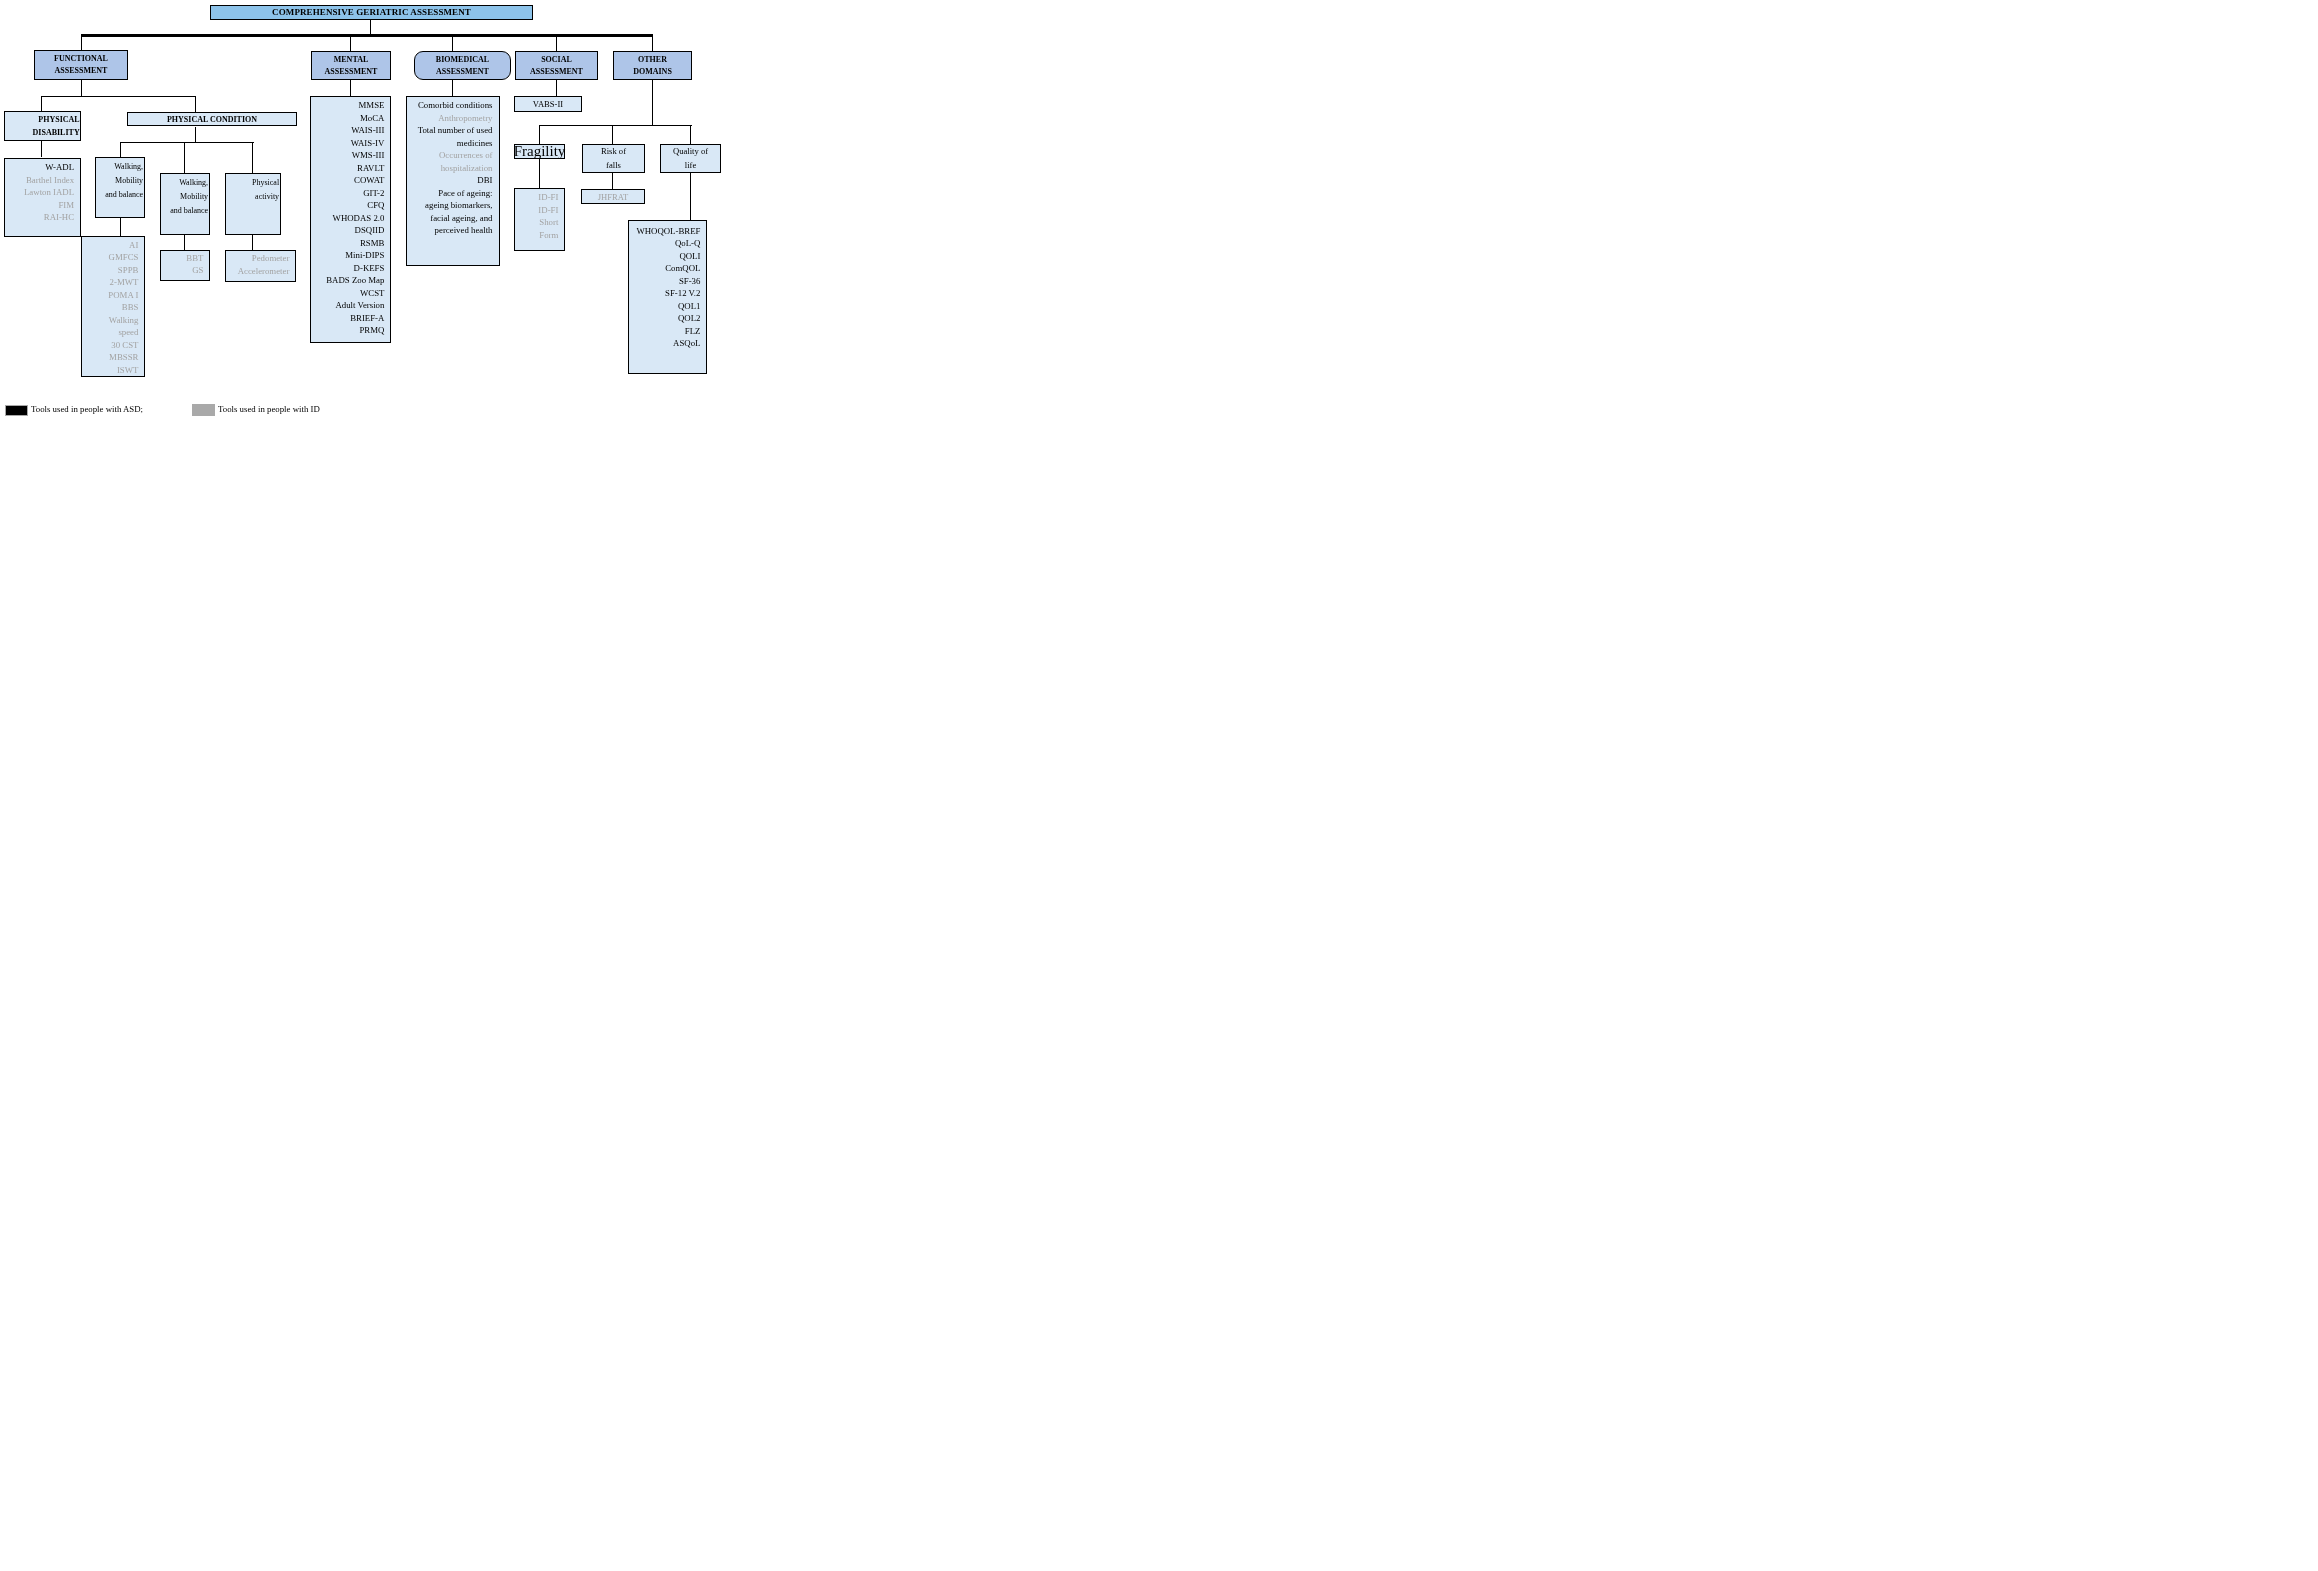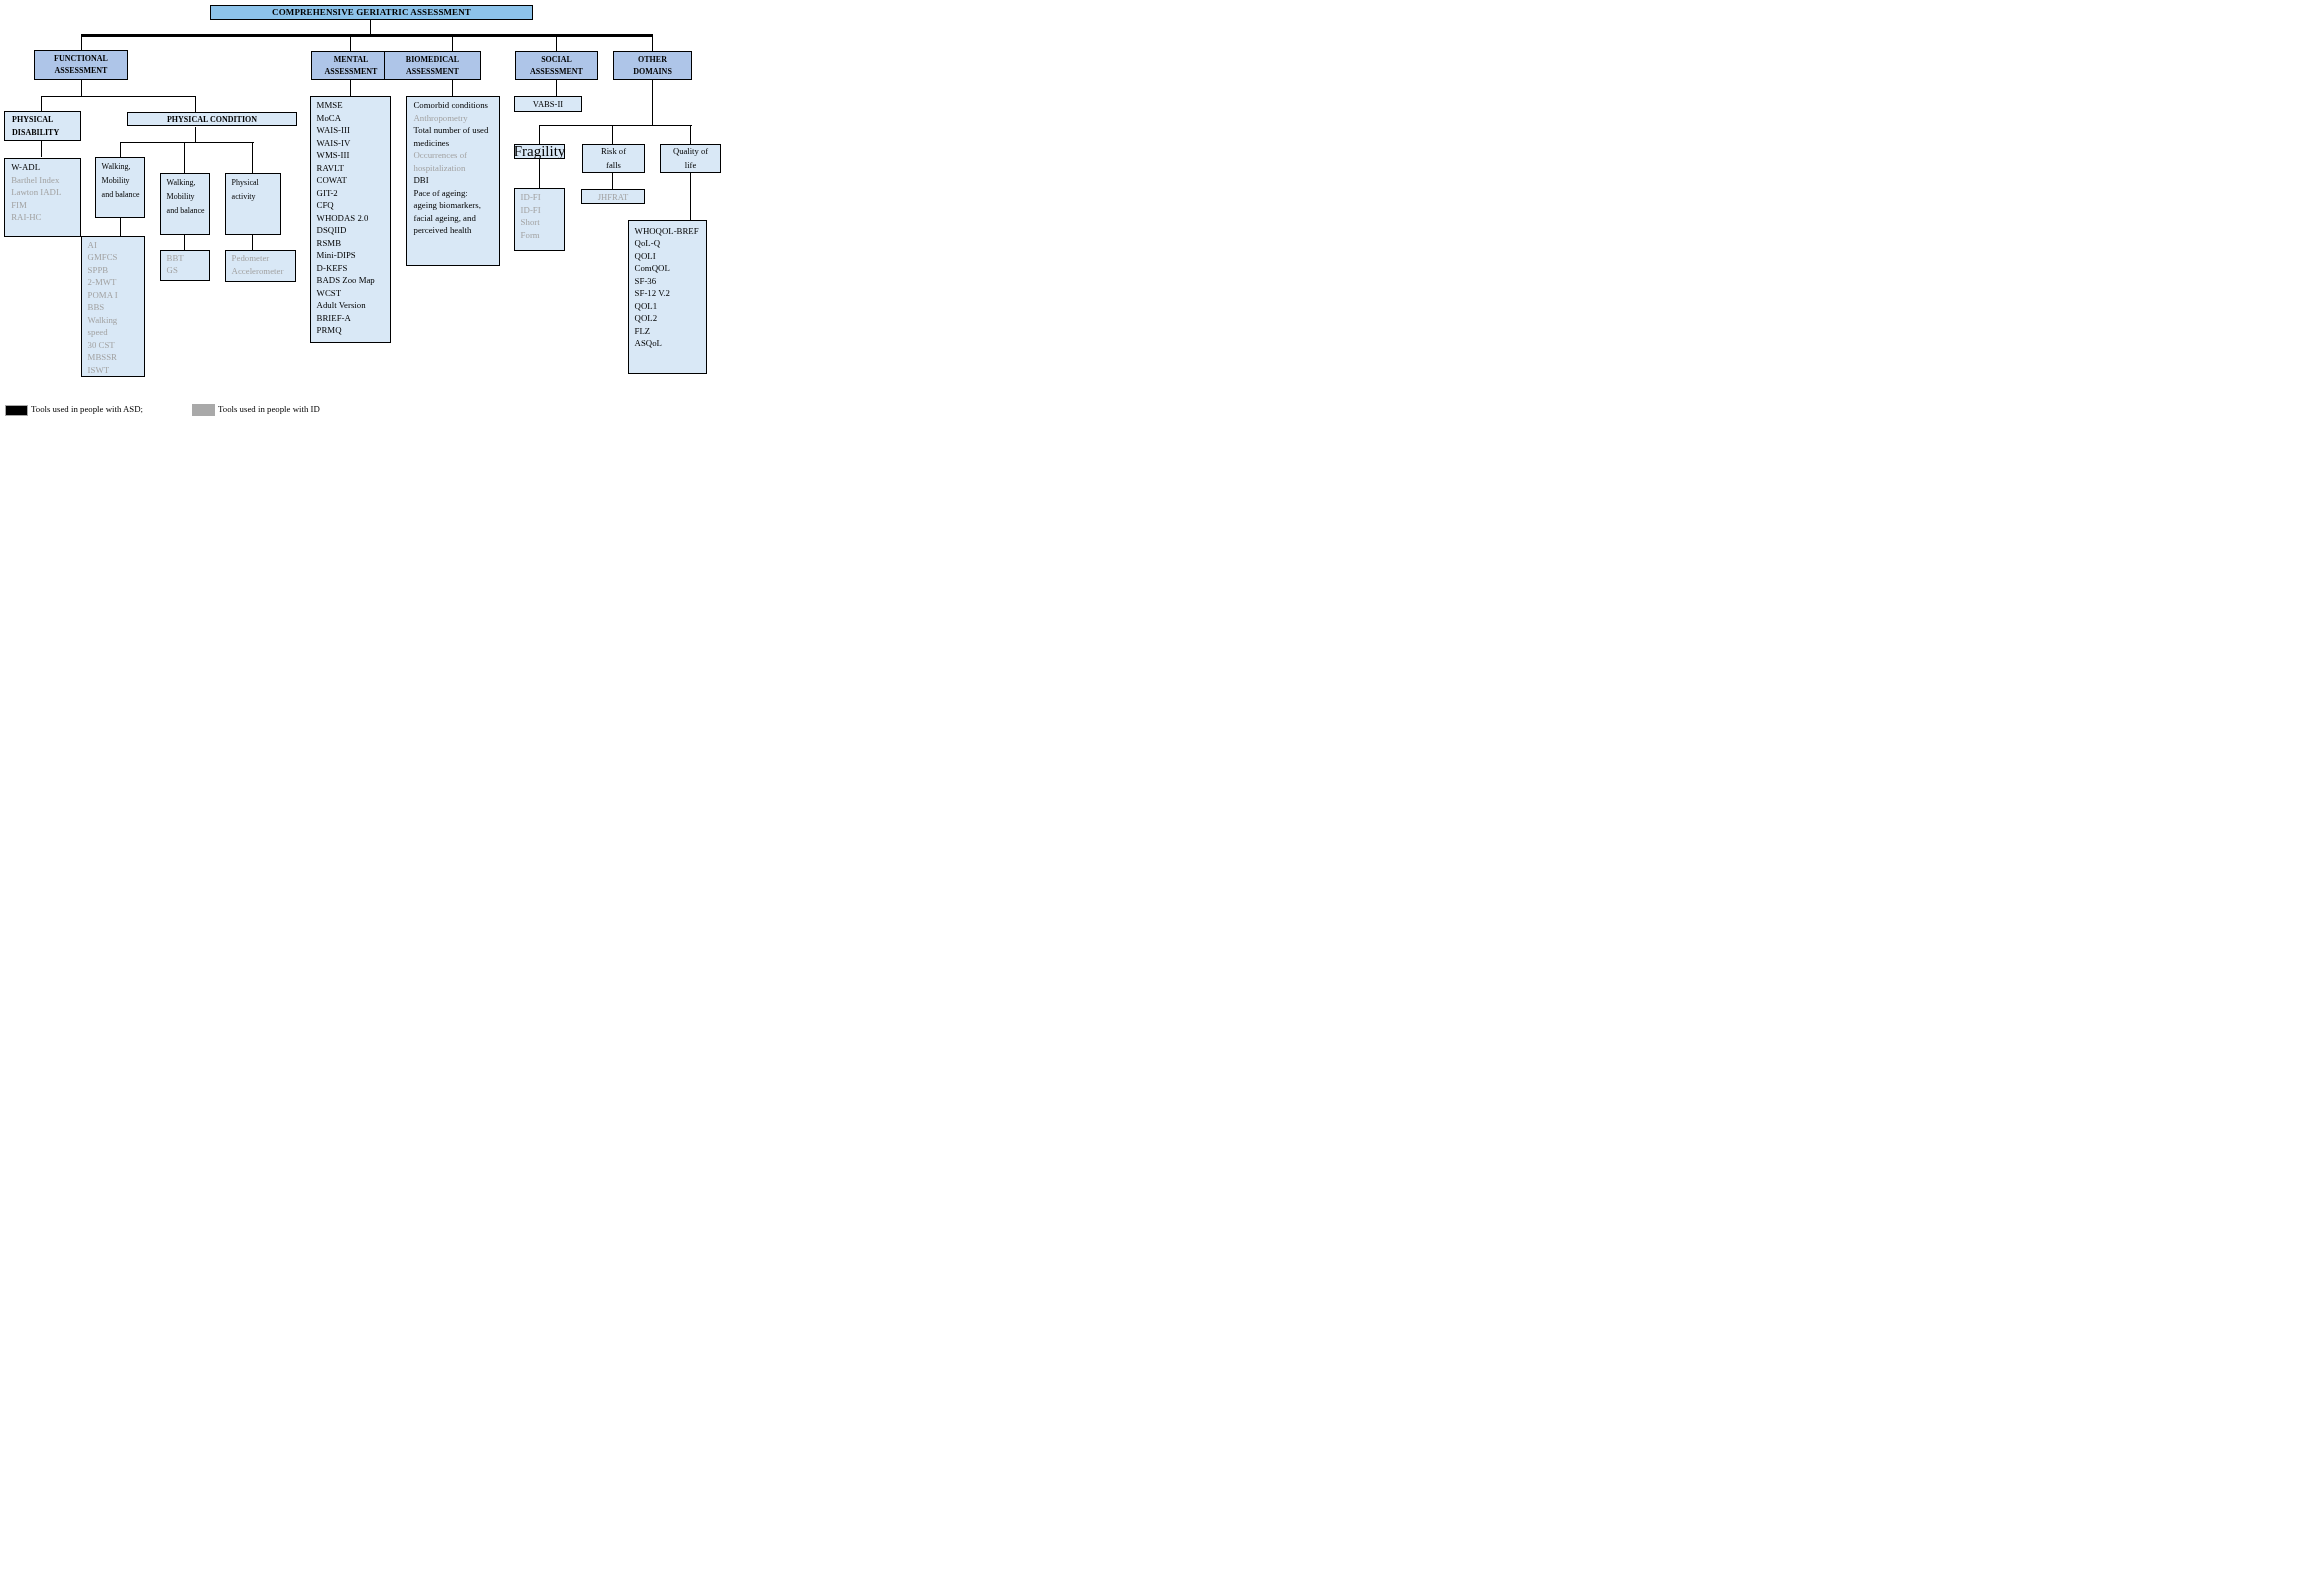--- a/index.html
+++ b/index.html
@@ -1,20 +1,20 @@
 <!DOCTYPE html>
 <html style="--title-fill: #8dc3ea; --node-fill: #aec5e8; --panel-fill: #d9e8f6; --line: #000000; --border: #000000; --muted-text: #a3a3a3; --legend-gray: #a9a9a9;font-size:7.4px"><head>
 <meta charset="utf-8">
 <style>
   html,body{margin:0;padding:0;background:#ffffff;}
   #canvas{
     position:relative;width:727px;height:418px;background:#ffffff;
     font-family:"Liberation Serif","DejaVu Serif",serif;color:#000;
   }
-  .box{position:absolute;border:1.4px solid var(--border,#000);box-sizing:border-box;background:var(--panel-fill,#d9e8f6);}
+  .box{position:absolute;border:1.4px solid var(--border,#000);box-sizing:border-box;background:var(--panel-fill,#d9e8f6);text-align:right;}
   .line{position:absolute;background:var(--line,#000);}
   .hdr{font-weight:bold;display:flex;align-items:center;justify-content:center;text-align:center;}
   .lvl2{background:var(--node-fill,#aec5e8);font-size:8px;line-height:1.5;padding:0 6.5px;}
   .light{background:var(--panel-fill,#d9e8f6);}
   .muted{color:var(--muted-text,#a3a3a3);}
   .list{font-size:8.8px;line-height:12.5px;padding:2.3px 5.6px;overflow:hidden;}
   .list .li{white-space:normal;}
 
   
   .n-title{left:210px;top:4.6px;width:323px;height:15.3px;border-width:1.9px;background:var(--title-fill,#8dc3ea);
@@ -23,21 +23,21 @@
   .l-title-v{left:370px;top:20px;width:1.4px;height:14px;}
   .l-top-bar{left:81px;top:34px;width:572px;height:2.8px;}
   .l-func-v{left:81px;top:37px;width:1.4px;height:14px;}
   .l-mental-v{left:350px;top:37px;width:1.4px;height:15px;}
   .l-bio-v{left:452px;top:37px;width:1.4px;height:15px;}
   .l-social-v{left:556px;top:37px;width:1.4px;height:15px;}
   .l-other-v{left:652px;top:37px;width:1.4px;height:15px;}
   
   .n-functional{left:34px;top:50px;width:94px;height:30px;}
   .n-mental{left:311px;top:51px;width:80px;height:29px;}
-  .n-biomedical{left:384px;top:51px;width:97px;height:29px;}
+  .n-biomedical{left:414px;top:51px;width:97px;height:29px;border-radius:9px;}
   .n-social{left:515px;top:51px;width:83px;height:29px;}
   .n-other{left:613px;top:51px;width:79px;height:29px;padding:0 11px;}
   
   .l-func-down{left:81px;top:80px;width:1.4px;height:16.7px;}
   .l-func-h{left:41px;top:96px;width:155px;height:1.4px;}
   .l-pd-v{left:41px;top:96px;width:1.4px;height:15px;}
   .l-pc-v{left:195px;top:96px;width:1.4px;height:16px;}
   .n-pd{left:3.7px;top:111px;width:77px;height:30px;font-weight:bold;font-size:8px;line-height:13.4px;
         display:flex;flex-direction:column;justify-content:center;padding-left:7.4px;}
   .n-pc{left:111px;top:112px;width:170px;height:14.4px;font-size:8px;margin-left:16px;}

